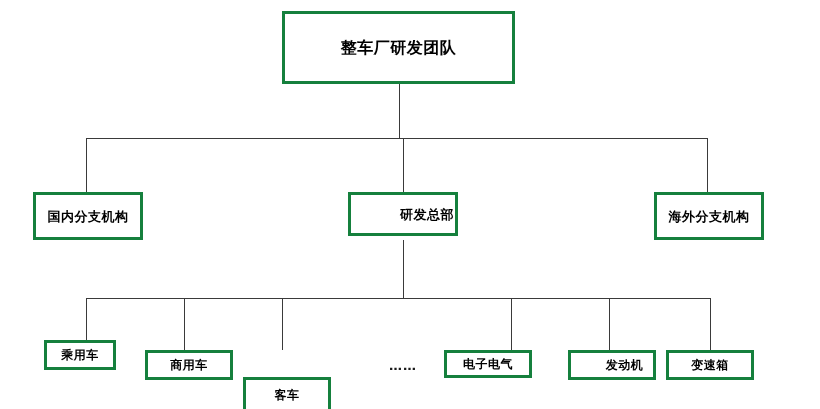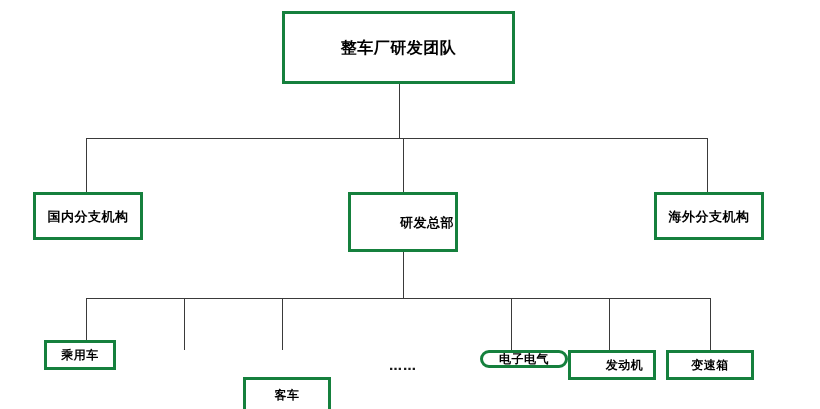--- a/index.html
+++ b/index.html
@@ -66,23 +66,24 @@
   <div class="line v" style="left:86px; top:298px; height:52px;"></div>
   <div class="line v" style="left:184px; top:298px; height:52px;"></div>
   <div class="line v" style="left:282px; top:298px; height:52px;"></div>
   <div class="line v" style="left:511px; top:298px; height:52px;"></div>
   <div class="line v" style="left:609px; top:298px; height:52px;"></div>
   <div class="line v" style="left:710px; top:298px; height:52px;"></div>
 
   <div class="node tier0" style="left:282px; top:11px; width:233px; height:73px;">整车厂研发团队</div>
 
   <div class="node tier1" style="left:33px; top:192px; width:110px; height:48px;text-align:right;">国内分支机构</div>
-  <div class="node tier1" style="left:348px; top:192px; width:110px; height:60px;padding-left:48px;">研发总部</div>
+  <div class="node tier1" style="left:348px; top:192px; width:110px; height:44px;padding-left:48px;">研发总部</div>
   <div class="node tier1" style="left:654px; top:192px; width:110px; height:48px;">海外分支机构</div>
 
   <div class="node tier2" style="left:44px; top:340px; width:72px; height:30px;">乘用车</div>
+  <div class="node tier2" style="left:145px; top:350px; width:88px; height:30px;">商用车</div>
   <div class="node tier2" style="left:243px; top:350px; width:88px; height:36px;margin-top:27px;">客车</div>
   <div class="ellipsis-node" style="left:372px; top:350px; width:62px; height:30px;">……</div>
-  <div class="node tier2" style="left:480px; top:350px; width:88px; height:18px;border-radius:10px;">电子电气</div>
+  <div class="node tier2" style="left:444px; top:350px; width:88px; height:28px;">电子电气</div>
   <div class="node tier2" style="left:568px; top:350px; width:88px; height:30px;padding-left:25px;">发动机</div>
   <div class="node tier2" style="left:666px; top:350px; width:88px; height:30px;text-align:center;">变速箱</div>
 
 </div>
 
 </body></html>

